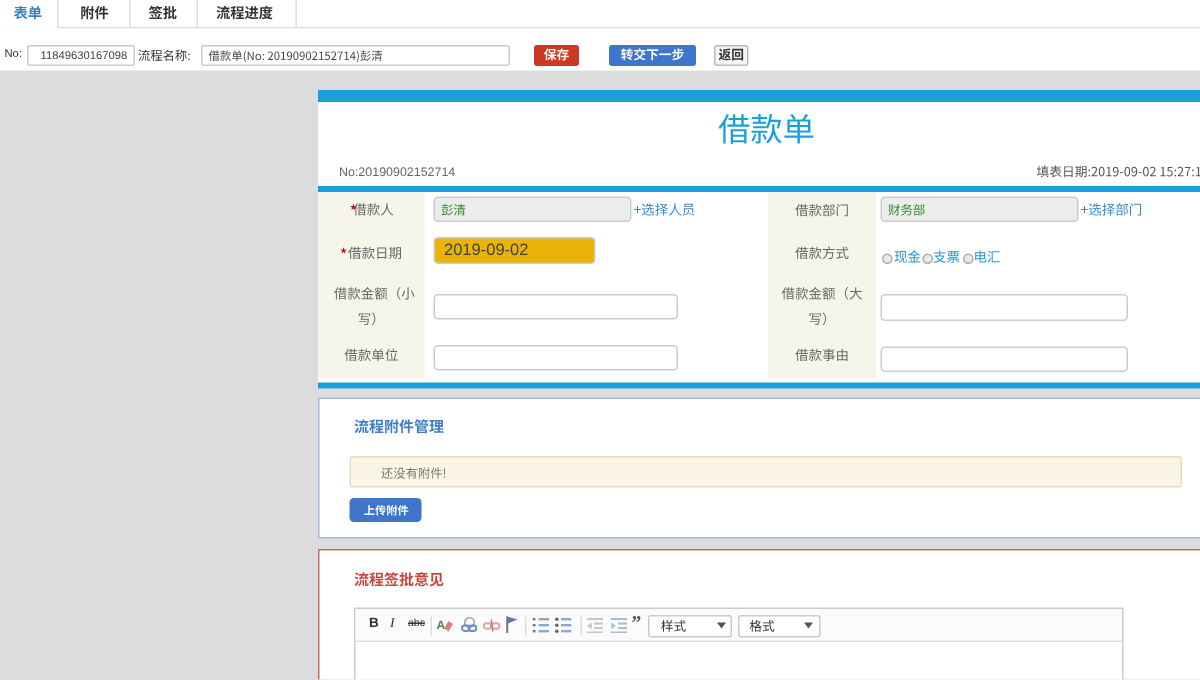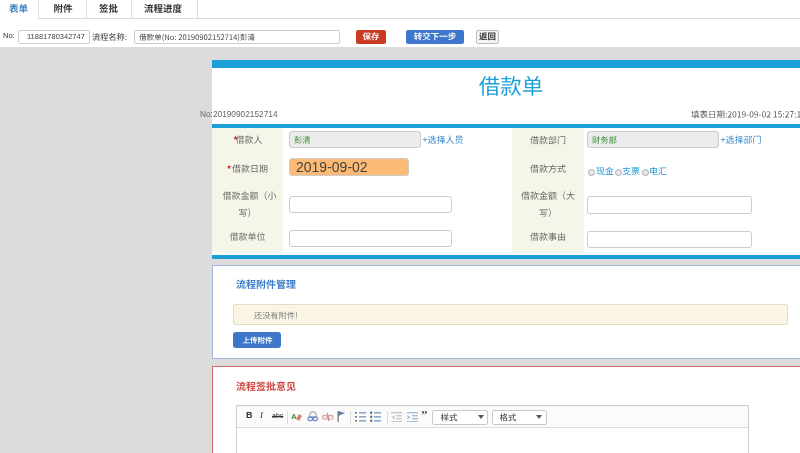--- a/index.html
+++ b/index.html
@@ -8,37 +8,37 @@
 
 <div class="abs" style="left:0;top:0;width:800px;height:19px;background:#fff;border-bottom:1px solid #ddd"></div>
 <div class="abs" style="left:38px;top:0;width:1px;height:18px;background:#ddd"></div>
 <div class="abs" style="left:86px;top:0;width:1px;height:18px;background:#ddd"></div>
 <div class="abs" style="left:131px;top:0;width:1px;height:18px;background:#ddd"></div>
 <div class="abs" style="left:197px;top:0;width:1px;height:18px;background:#ddd"></div>
 <div class="abs" style="left:0;top:18px;width:38px;height:1px;background:#fff"></div>
 
 <div class="abs" style="left:0;top:19px;width:800px;height:28px;background:#fff"></div>
 <div class="abs" style="left:3px;top:31px;font-size:7.5px;color:#333">No:</div>
-<div class="abs" style="left:18px;top:30px;width:72px;height:14px;border:1px solid #ccc;border-radius:2px;background:#fff;font-size:7.5px;color:#444;line-height:12px;padding-left:8px">11881780342747</div>
+<div class="abs" style="left:18px;top:30px;width:72px;height:14px;border:1px solid #ccc;border-radius:2px;background:#fff;font-size:7.5px;color:#444;line-height:12px;padding-left:8px">11849630167098</div>
 <div class="abs" style="left:134px;top:30px;width:206px;height:14px;border:1px solid #ccc;border-radius:2px;background:#fff"></div>
 <div class="abs" style="left:356px;top:29.5px;width:30px;height:14px;background:#ca3a22;border-radius:2px"></div>
 <div class="abs" style="left:406px;top:29.5px;width:58px;height:14px;background:#3d76cc;border-radius:2px"></div>
 <div class="abs" style="left:476px;top:29.5px;width:23px;height:14px;background:#f5f5f5;border:1px solid #bbb;border-radius:2px"></div>
 
 <div class="abs" style="left:212px;top:60px;width:588px;height:199px;background:#fff"></div>
 <div class="abs" style="left:212px;top:60px;width:588px;height:8px;background:#1b9fd9"></div>
-<div class="abs" style="left:200px;top:109px;font-size:8.3px;color:#666">No:20190902152714</div>
+<div class="abs" style="left:226px;top:109px;font-size:8.3px;color:#666">No:20190902152714</div>
 <div class="abs" style="left:212px;top:124px;width:588px;height:3.5px;background:#1b9fd9"></div>
 <div class="abs" style="left:212px;top:127.5px;width:71px;height:124.5px;background:#f5f5e9"></div>
 <div class="abs" style="left:512px;top:127.5px;width:72px;height:124.5px;background:#f5f5e9"></div>
 <div class="abs" style="left:212px;top:255px;width:588px;height:4px;background:#1b9fd9"></div>
 
 <div class="abs" style="left:289px;top:131px;width:132px;height:17px;background:#ececec;border:1px solid #ccc;border-radius:3px"></div>
 <div class="abs" style="left:587px;top:131px;width:132px;height:17px;background:#ececec;border:1px solid #ccc;border-radius:3px"></div>
-<div class="abs" style="left:289px;top:158px;width:120px;height:18px;background:#fdba74;border:1px solid #ccc;border-radius:3px;font-size:14px;color:#444;line-height:16px;padding-left:6px">2019-09-02</div>
+<div class="abs" style="left:289px;top:158px;width:108px;height:18px;background:#eab308;border:1px solid #ccc;border-radius:3px;font-size:11px;color:#444;line-height:16px;padding-left:6px">2019-09-02</div>
 <div class="abs" style="left:289px;top:196px;width:163px;height:17px;background:#fff;border:1px solid #ccc;border-radius:3px"></div>
 <div class="abs" style="left:587px;top:196px;width:165px;height:18px;background:#fff;border:1px solid #ccc;border-radius:3px"></div>
 <div class="abs" style="left:289px;top:230px;width:163px;height:17px;background:#fff;border:1px solid #ccc;border-radius:3px"></div>
 <div class="abs" style="left:587px;top:231px;width:165px;height:17px;background:#fff;border:1px solid #ccc;border-radius:3px"></div>
 
 <div class="abs" style="left:588px;top:169px;width:7px;height:7px;border:1px solid #aaa;background:#e9e9e9;border-radius:50%"></div>
 <div class="abs" style="left:614.5px;top:169px;width:7px;height:7px;border:1px solid #aaa;background:#e9e9e9;border-radius:50%"></div>
 <div class="abs" style="left:641.5px;top:169px;width:7px;height:7px;border:1px solid #aaa;background:#e9e9e9;border-radius:50%"></div>
 
 <div class="abs" style="left:212px;top:265px;width:600px;height:94px;background:#fff;border:1px solid #9fb5da"></div>

